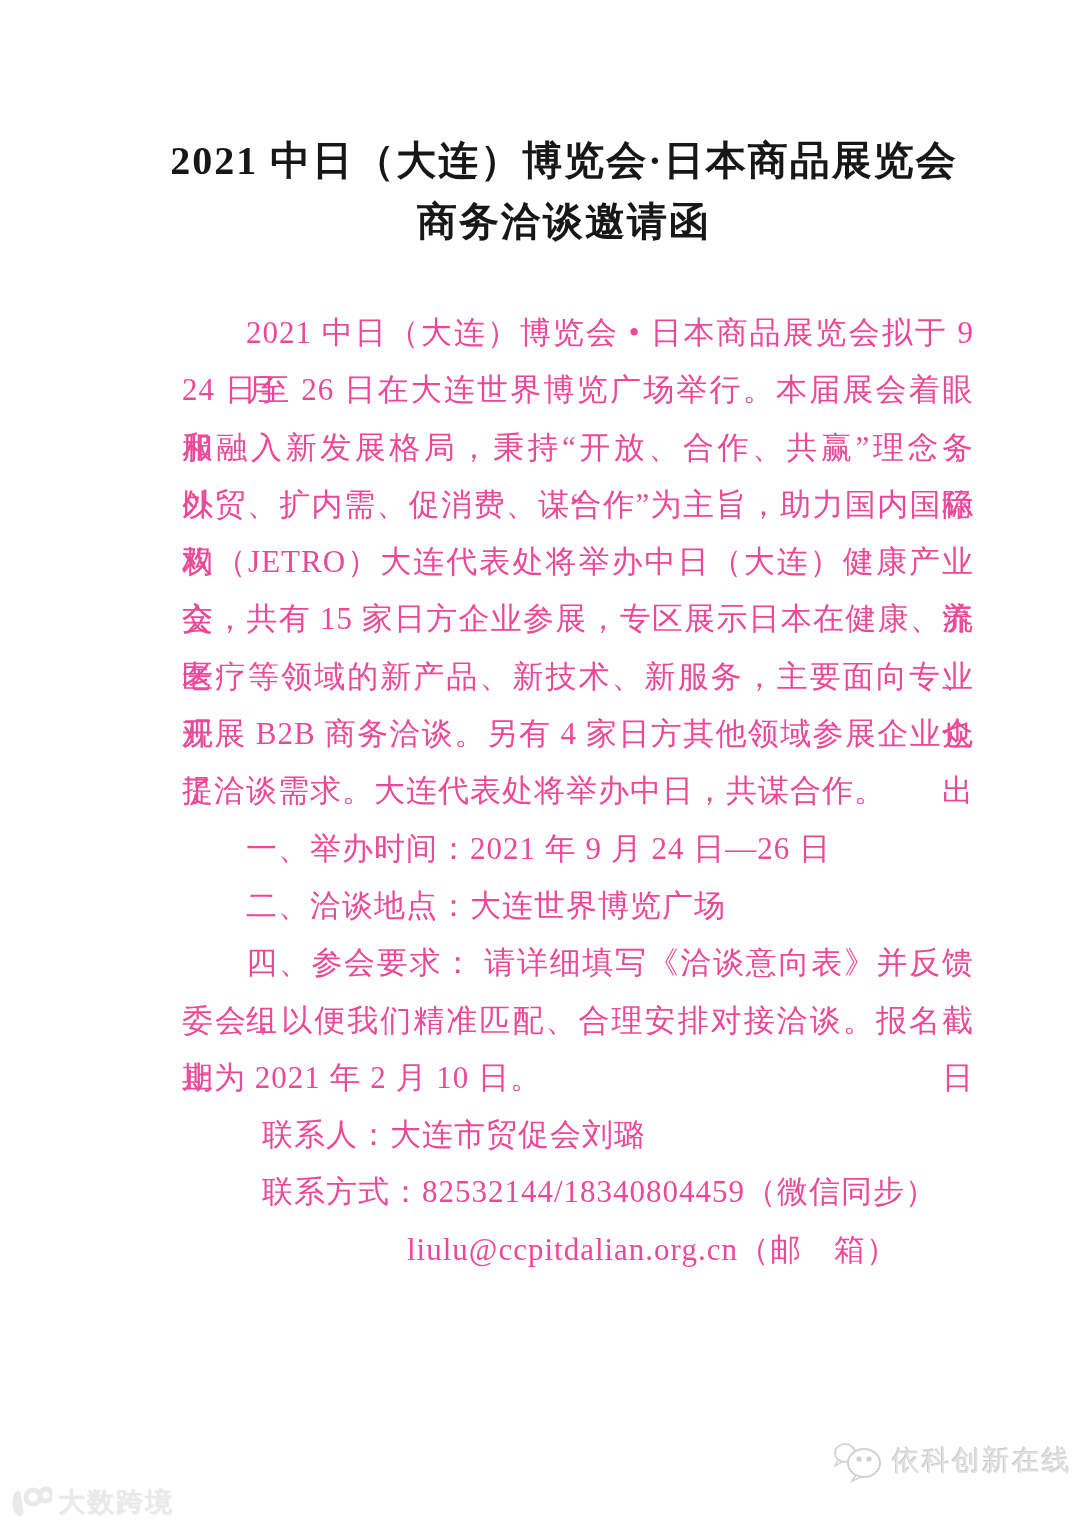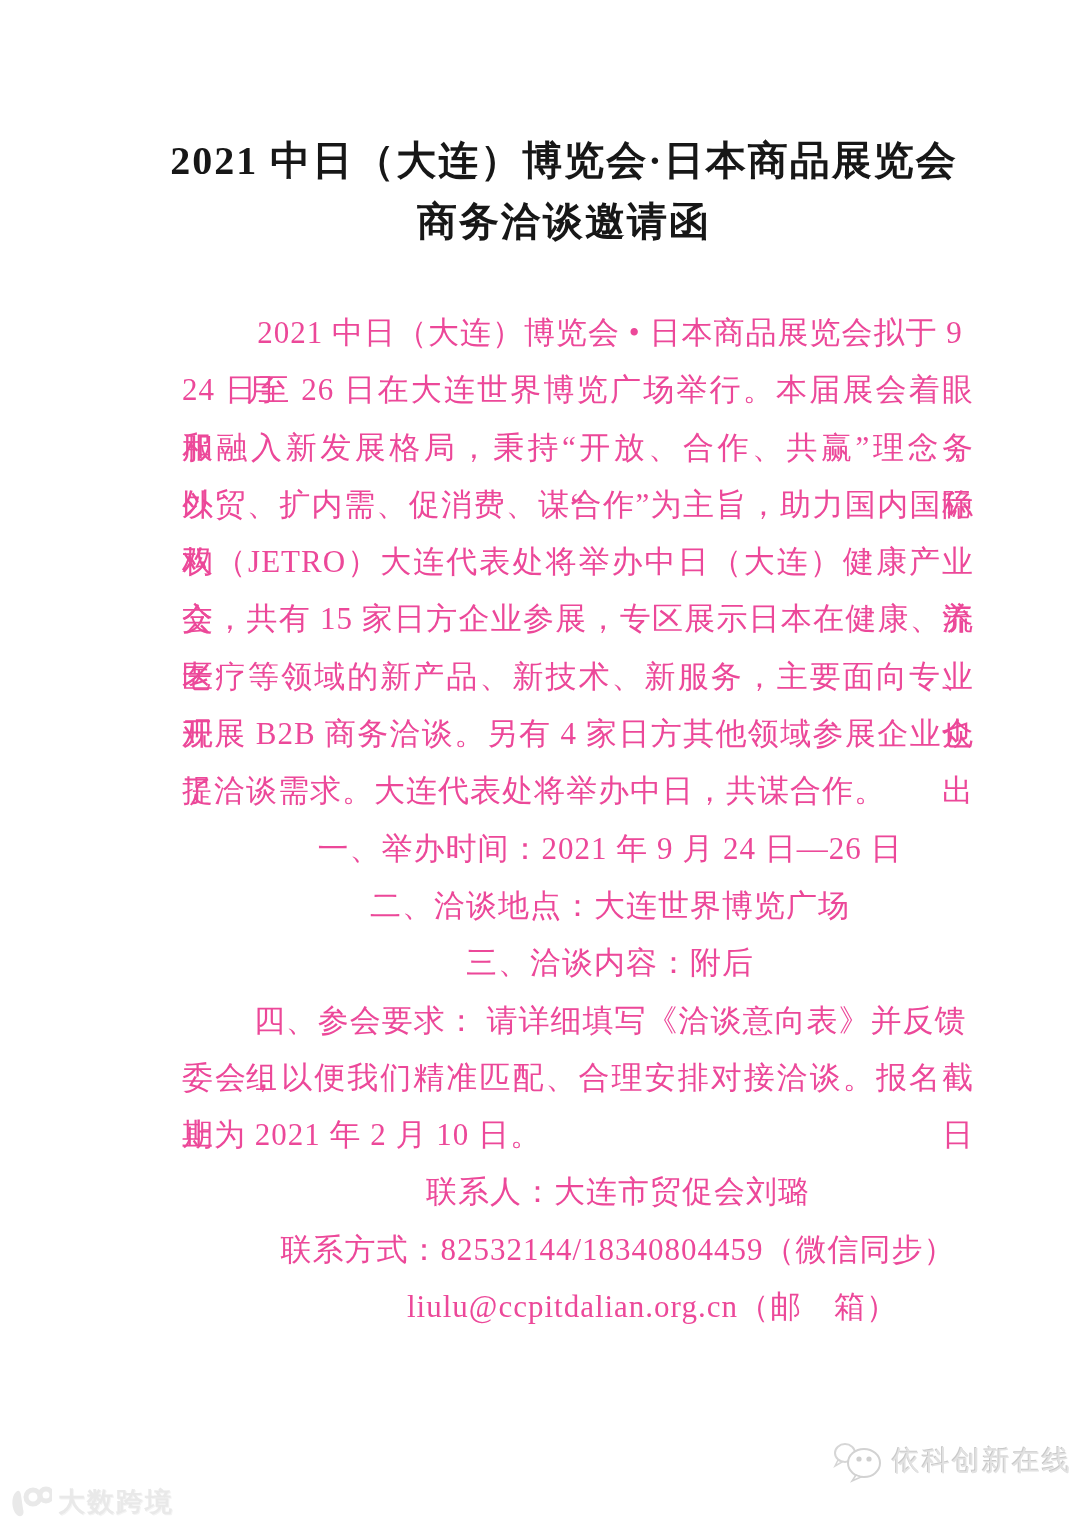--- a/index.html
+++ b/index.html
@@ -34,22 +34,22 @@
     line-height:57.3px;
     font-size:31px;
     color:#ec4899;
     letter-spacing:1px;
     white-space:normal;
   }
   .fill{
     text-align:justify;
     text-align-last:justify;
   }
-  .ind-para{padding-left:64px;text-align:center;}
-  .ind-contact{padding-left:80px;text-align:center;}
+  .ind-para{padding-left:64px;}
+  .ind-contact{padding-left:80px;}
   .ind-email{padding-left:225px;}
   .wm{
     position:absolute;
     display:flex;
     align-items:center;
     font-family:"Liberation Sans","DejaVu Sans",sans-serif;
   }
   .wm-left{
     left:8px;
     top:1484px;
@@ -91,21 +91,20 @@
       <div class="line fill">24 日至 26 日在大连世界博览广场举行。本届展会着眼服务</div>
       <div class="line fill">和融入新发展格局，秉持“开放、合作、共赢”理念，以“稳</div>
       <div class="line fill">外贸、扩内需、促消费、谋合作”为主旨，助力国内国际双</div>
       <div class="line fill">构（JETRO）大连代表处将举办中日（大连）健康产业交流</div>
       <div class="line fill">会，共有 15 家日方企业参展，专区展示日本在健康、养老、</div>
       <div class="line fill">医疗等领域的新产品、新技术、新服务，主要面向专业观众</div>
       <div class="line fill">开展 B2B 商务洽谈。另有 4 家日方其他领域参展企业也提出</div>
       <div class="line">了洽谈需求。大连代表处将举办中日，共谋合作。</div>
       <div class="line ind-para">一、举办时间：2021 年 9 月 24 日—26 日</div>
       <div class="line ind-para">二、洽谈地点：大连世界博览广场</div>
-      <div class="line ind-para">三、洽谈内容：附后</div>
       <div class="line fill ind-para">四、参会要求： 请详细填写《洽谈意向表》并反馈组</div>
       <div class="line fill">委会，以便我们精准匹配、合理安排对接洽谈。报名截止日</div>
       <div class="line">期为 2021 年 2 月 10 日。</div>
       <div class="line ind-contact">联系人：大连市贸促会刘璐</div>
       <div class="line ind-contact">联系方式：82532144/18340804459（微信同步）</div>
       <div class="line ind-email">liulu@ccpitdalian.org.cn（邮　箱）</div>
     </div>
 
   <div class="wm wm-left">
     <span style="display:inline-flex;">

